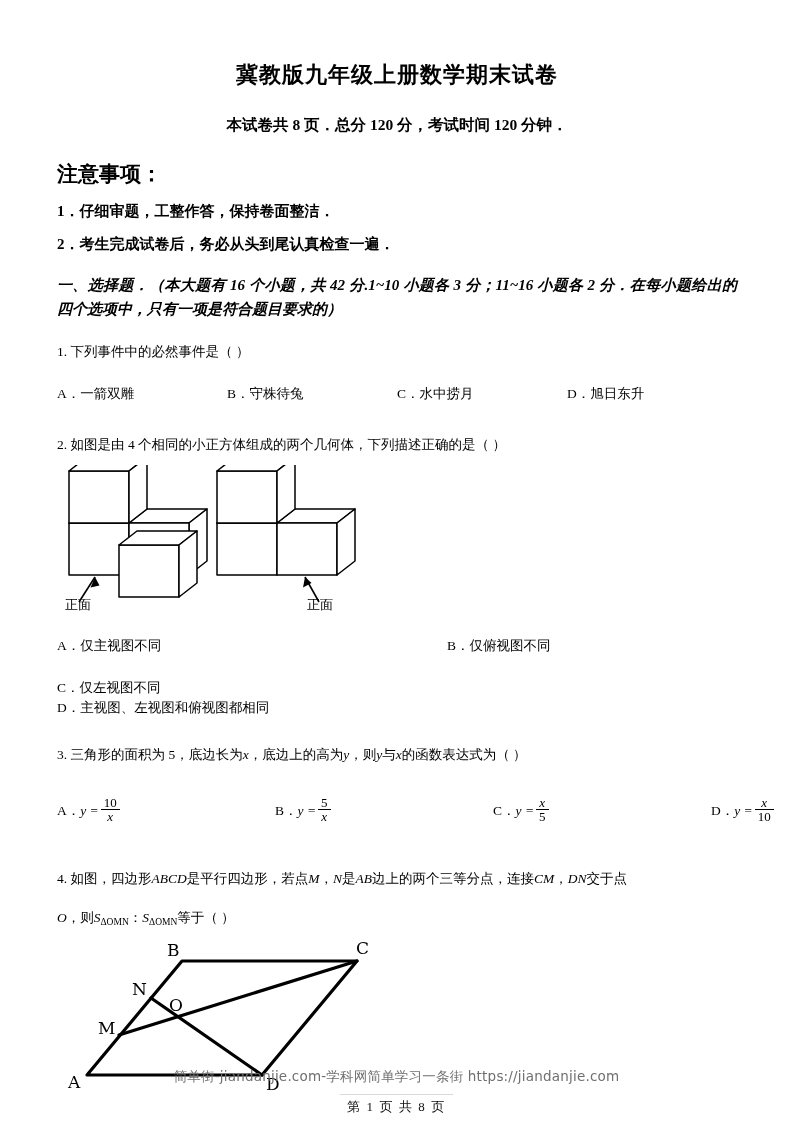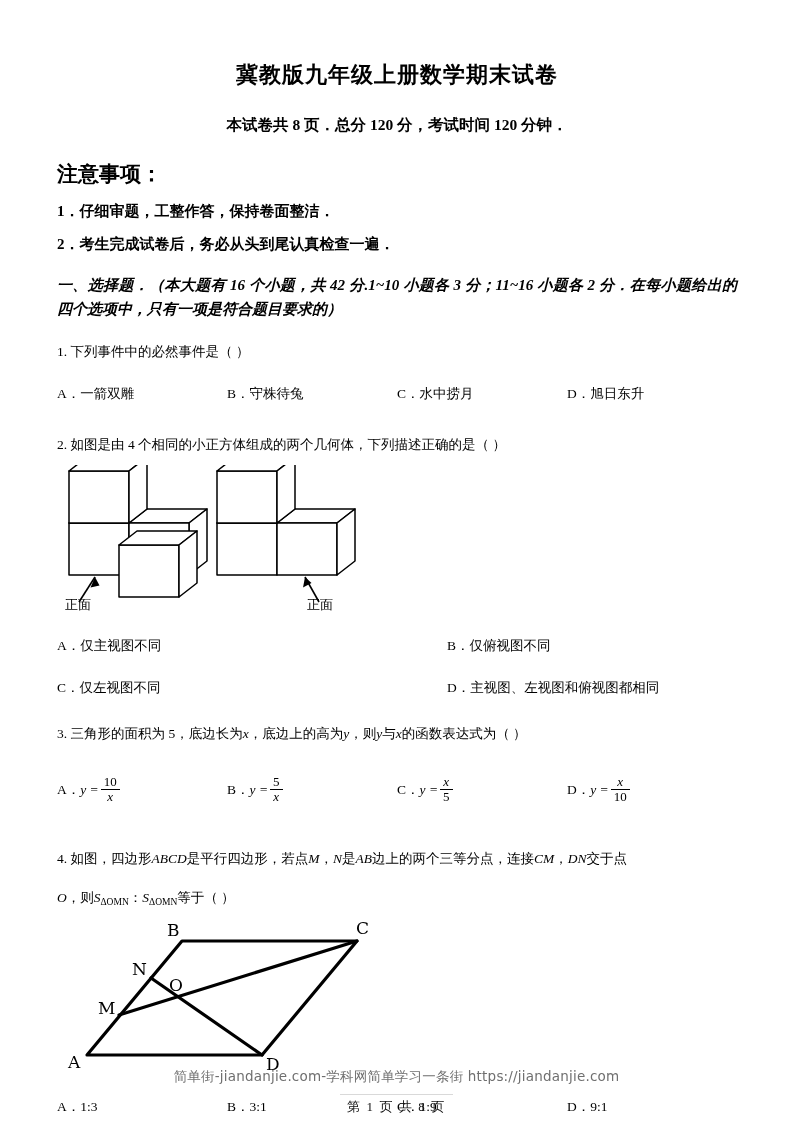--- a/index.html
+++ b/index.html
@@ -96,22 +96,22 @@
   }
   .opt-w1 { width: 170px; }
   .opt-w2 { width: 170px; }
   .opt-w3 { width: 170px; }
 
   .opt-row-half { display: flex; font-size: 13.5px; line-height: 1.5; }
   .opt-row-half .opt-half { width: 390px; }
 
   .r1 { padding-top: 21px; }
   .r2a { padding-top: 23px; }
-  .r2b { padding-top: 22px; }
-  .r3 { padding-top: 16px; }
+  .r2b { padding-top: 22px; flex-direction: column; }
+  .r3 { padding-top: 16px; gap: 48px; }
   .r4 { padding-top: 20px; }
 
   
   .mi { font-family: "Liberation Serif", serif; font-style: italic; }
   .frac {
     display: inline-block;
     vertical-align: middle;
     text-align: center;
     margin: 15px 2px;
     position: relative;

